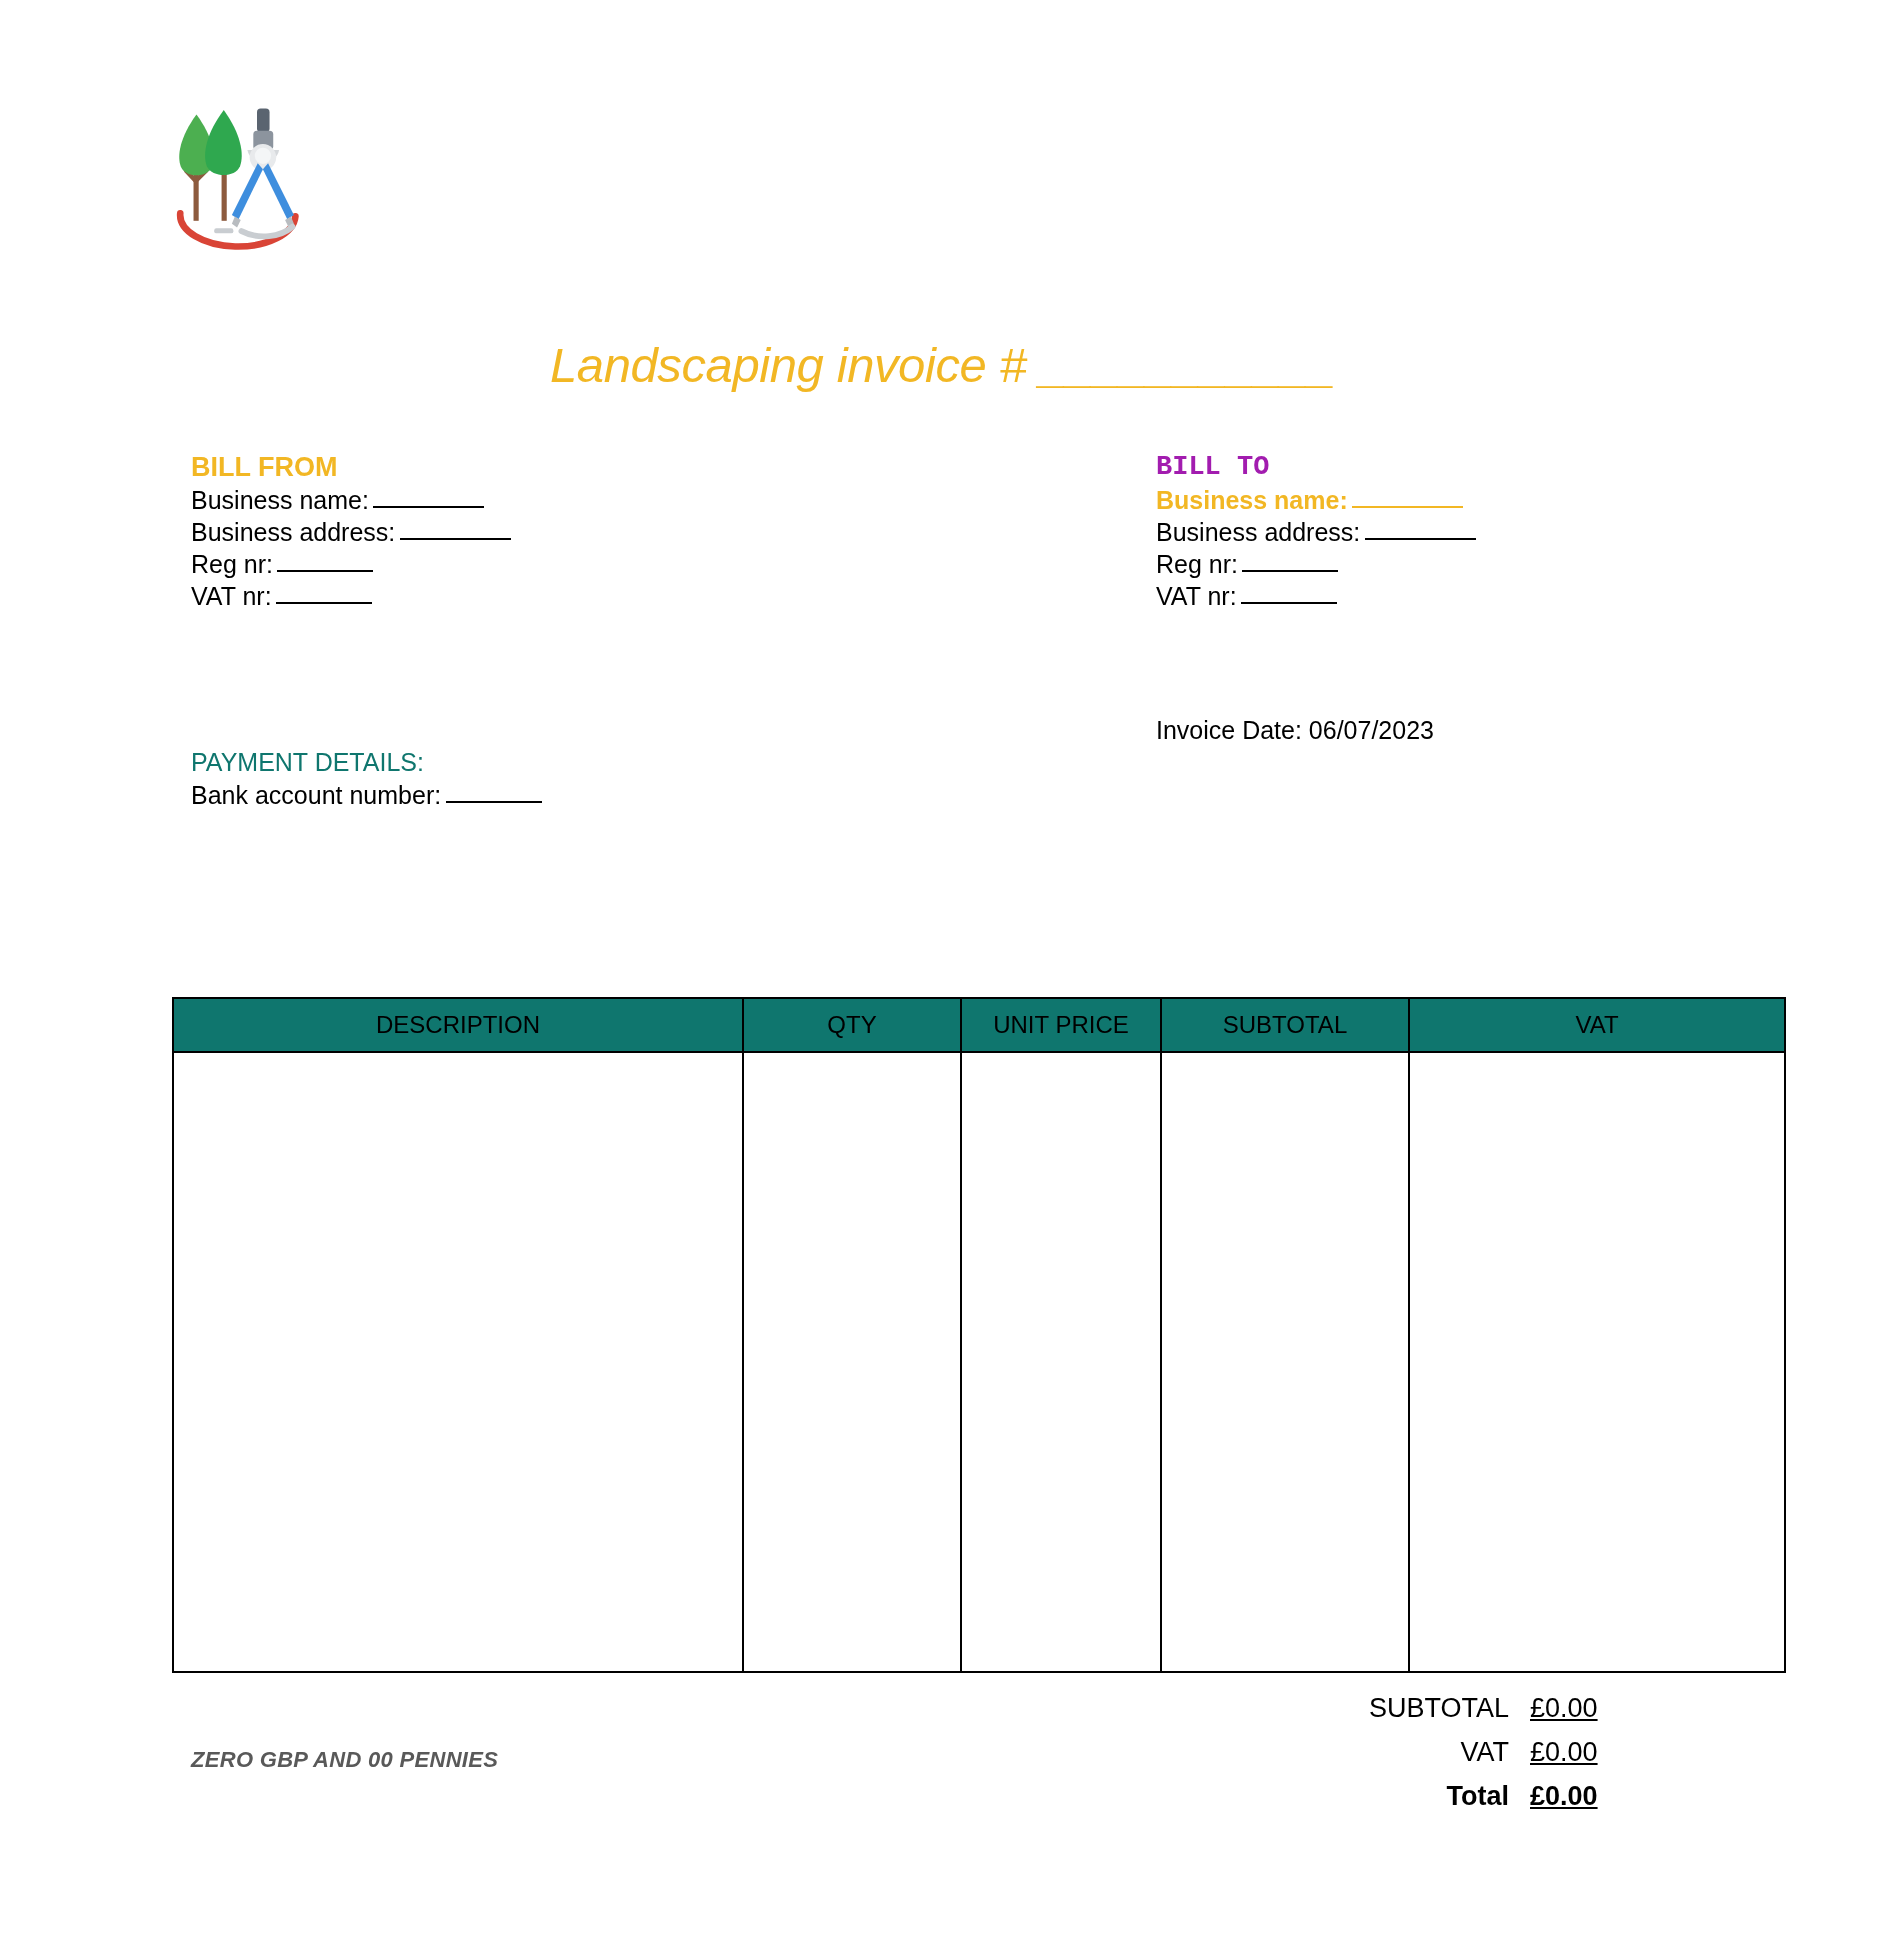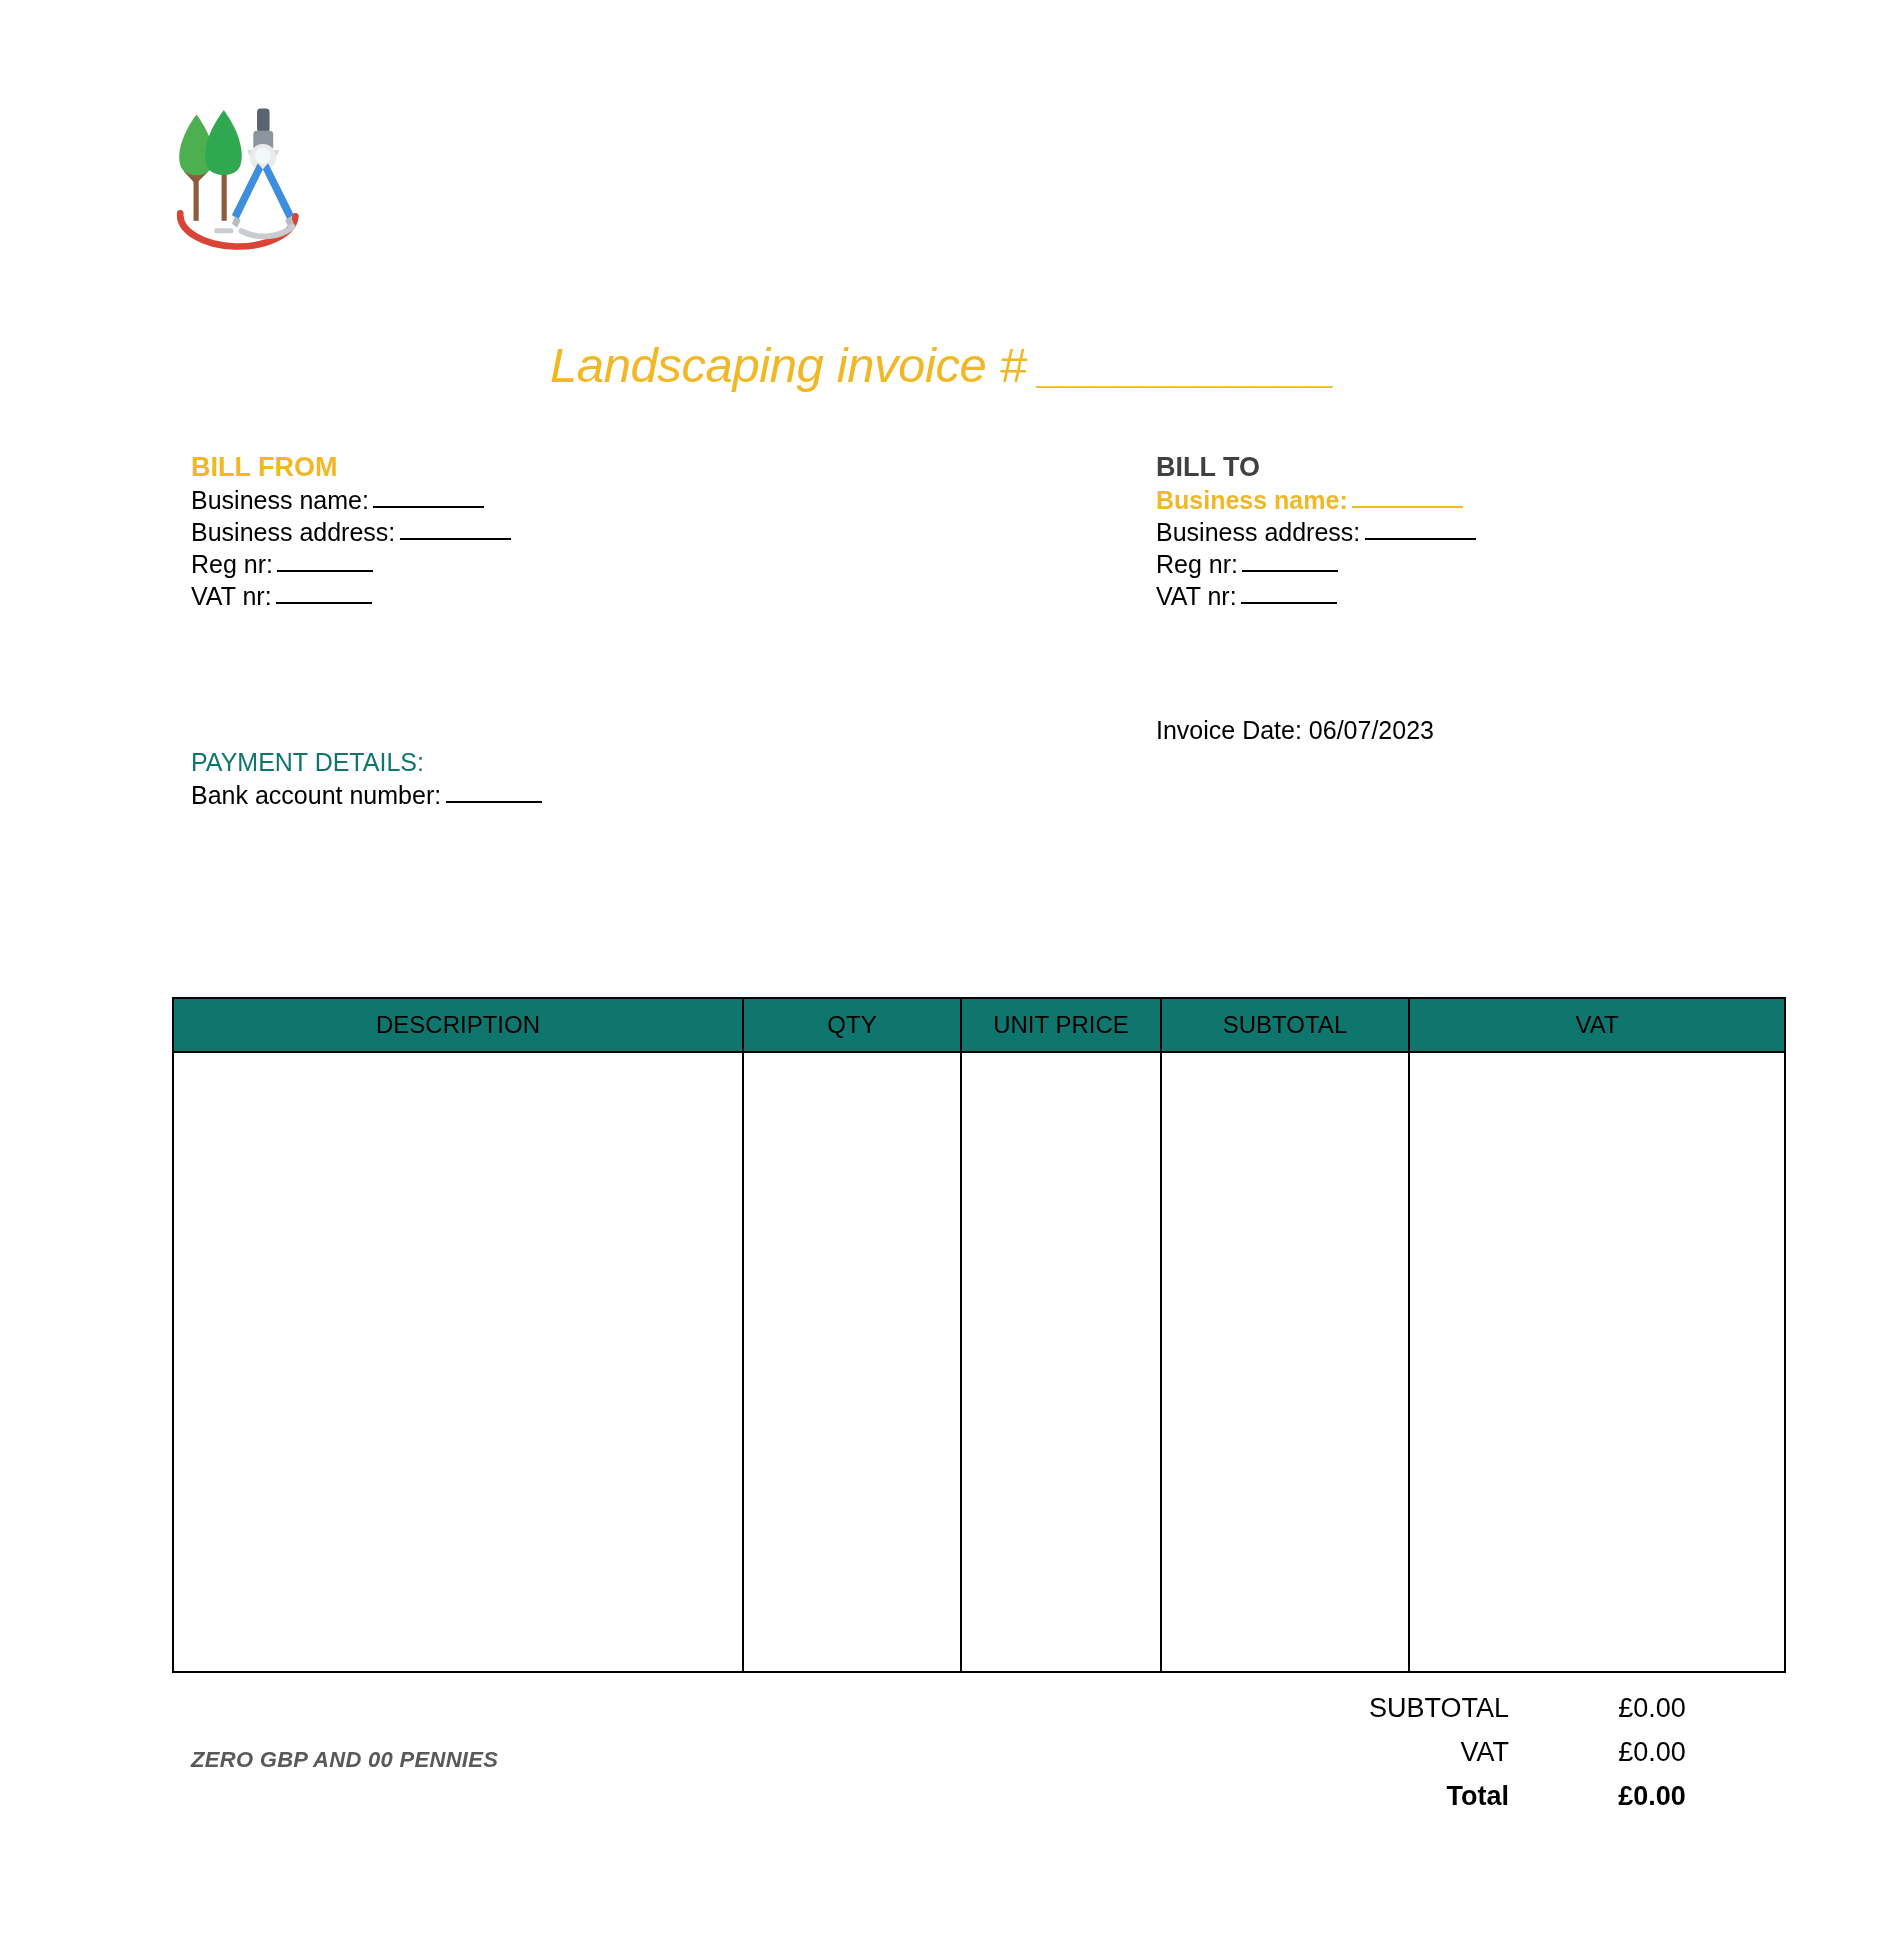--- a/index.html
+++ b/index.html
@@ -64,21 +64,21 @@
     width: 666px;
   }
   .block-heading {
     font-family: "Liberation Sans Narrow", "Liberation Sans", sans-serif;
     font-size: 27px;
     font-weight: 700;
     line-height: 34px;
     white-space: nowrap;
   }
   .block-heading.gold { color: #F2B724; }
-  .block-heading.dark { color: #404040; }
+  .block-heading.dark { color: #a21caf; font-family: Liberation Mono, monospace; }
 
   .field-line {
     font-family: "Liberation Sans Narrow", "Liberation Sans", sans-serif;
     font-size: 25px;
     font-weight: 400;
     line-height: 32px;
     color: #000000;
     white-space: nowrap;
   }
   .field-line.gold { color: #F2B724; font-weight: 700; }
@@ -167,21 +167,21 @@
   .totals-row {
     display: flex;
     justify-content: space-between;
     align-items: baseline;
     height: 44px;
     font-family: "Liberation Sans Narrow", "Liberation Sans", sans-serif;
     font-size: 27px;
     color: #000000;
   }
   .totals-row .t-label { text-align: right; }
-  .totals-row .t-value { text-align: center; }
+  .totals-row .t-value { text-align: left; text-decoration: underline; }
   .totals-row.bold { font-weight: 700; }
 
   
   .amount-words {
     position: absolute;
     left: 191px;
     top: 1719px;
     font-family: "Liberation Sans Narrow", "Liberation Sans", sans-serif;
     font-size: 22px;
     font-style: italic;

